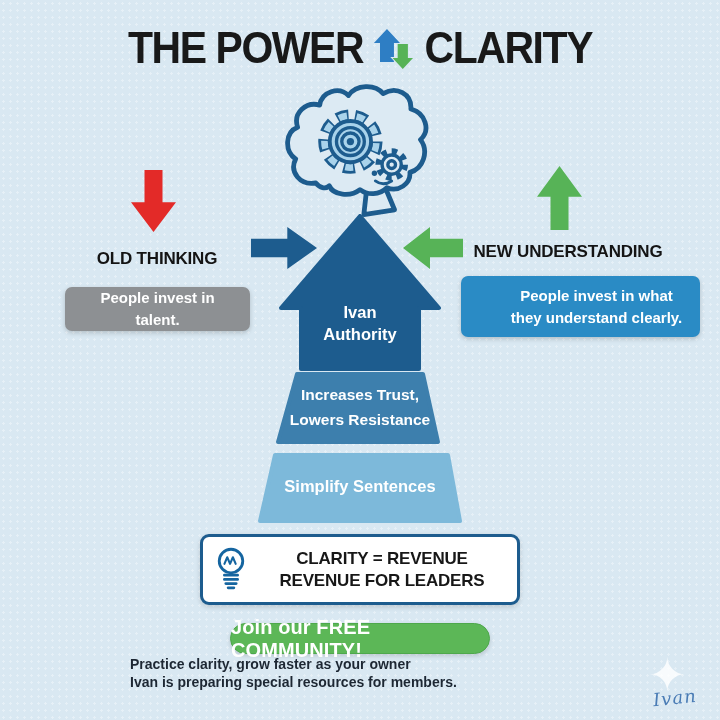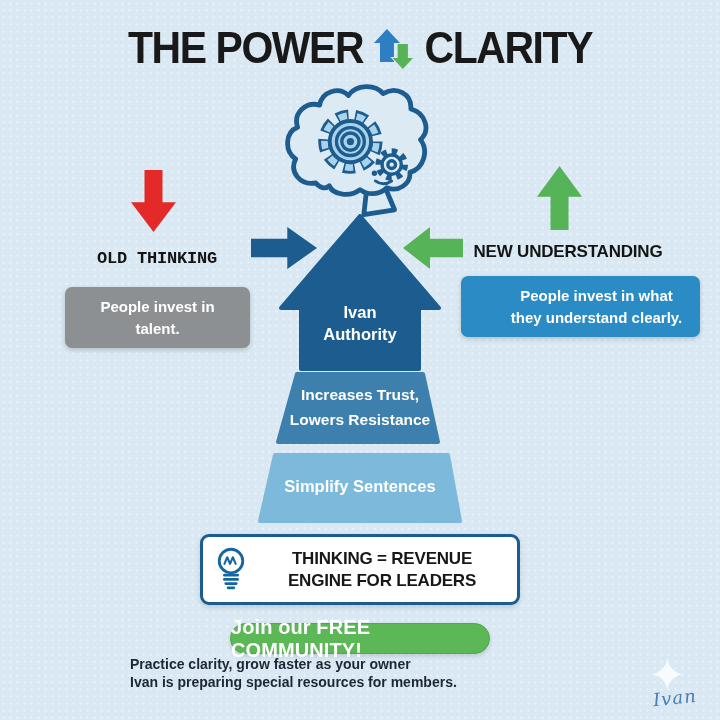--- a/index.html
+++ b/index.html
@@ -121,22 +121,22 @@
     <g>
       <circle cx="113" cy="84" r="12.5" fill="none" stroke="#1d5c8e" stroke-width="9" pathLength="100" stroke-dasharray="6.5 6"></circle>
       <circle cx="113" cy="84" r="10" fill="#dceaf3" stroke="#1d5c8e" stroke-width="3.5"></circle>
       <circle cx="113" cy="84" r="4" fill="none" stroke="#1d5c8e" stroke-width="3.5"></circle>
     </g>
     <circle cx="95" cy="93" r="2.8" fill="#1d5c8e"></circle>
     <path d="M96,101 Q104,107 113,101" fill="none" stroke="#1d5c8e" stroke-width="3" stroke-linecap="round"></path>
   </svg>
 
   <div class="shape arrow-down red" style="left:131px;top:170px;width:45px;height:62px;"></div>
-  <div class="side-label" style="left:72px;top:249px;width:170px;font-family:Liberation Mono, monospace;">OLD THINKING</div>
-  <div class="card card-gray" style="left:65px;top:287px;width:185px;height:61px;">
+  <div class="side-label" style="left:72px;top:249px;width:170px;">OLD THINKING</div>
+  <div class="card card-gray" style="left:65px;top:287px;width:185px;height:44px;">
     <div class="card-inner-narrow">People invest in talent.</div>
   </div>
 
   <div class="shape arrow-up green" style="left:537px;top:166px;width:45px;height:64px;"></div>
   <div class="side-label" style="left:458px;top:242px;width:220px;">NEW UNDERSTANDING</div>
   <div class="card card-blue" style="left:461px;top:276px;width:207px;height:61px;padding-left:32px;">
     <div class="card-inner">People invest in what they understand clearly.</div>
   </div>
 
   <div class="shape arrow-right navy" style="left:251px;top:227px;width:66px;height:42px;"></div>
@@ -151,21 +151,21 @@
   <div class="pyr-text lvl2">Increases Trust, Lowers Resistance</div>
   <div class="pyr-text lvl3">Simplify Sentences</div>
 
   <div class="clarity-box">
     <svg width="32" height="47" viewBox="0 0 34 48">
       <circle cx="17" cy="15" r="12.5" fill="none" stroke="#1565a0" stroke-width="3"></circle>
       <path d="M10,18 L13,11 L16,18 L19,11 L22,18" fill="none" stroke="#1565a0" stroke-width="2.2" stroke-linecap="round" stroke-linejoin="round"></path>
       <path d="M10,30 h14 M10,34.5 h14 M11.5,39 h11" stroke="#1565a0" stroke-width="3" stroke-linecap="round"></path>
       <path d="M14,43.5 h6" stroke="#1565a0" stroke-width="3" stroke-linecap="round"></path>
     </svg>
-    <div class="clarity-text">THINKING = REVENUE ENGINE FOR LEADERS</div>
+    <div class="clarity-text">CLARITY = REVENUE REVENUE FOR LEADERS</div>
   </div>
 
   <div class="cta-pill">Join our FREE COMMUNITY!</div>
 
   <div class="footer">
     <div>Practice clarity, grow faster as your owner</div>
     <div>Ivan is preparing special resources for members.</div>
   </div>
 
   <div class="sig-star">✦</div>

